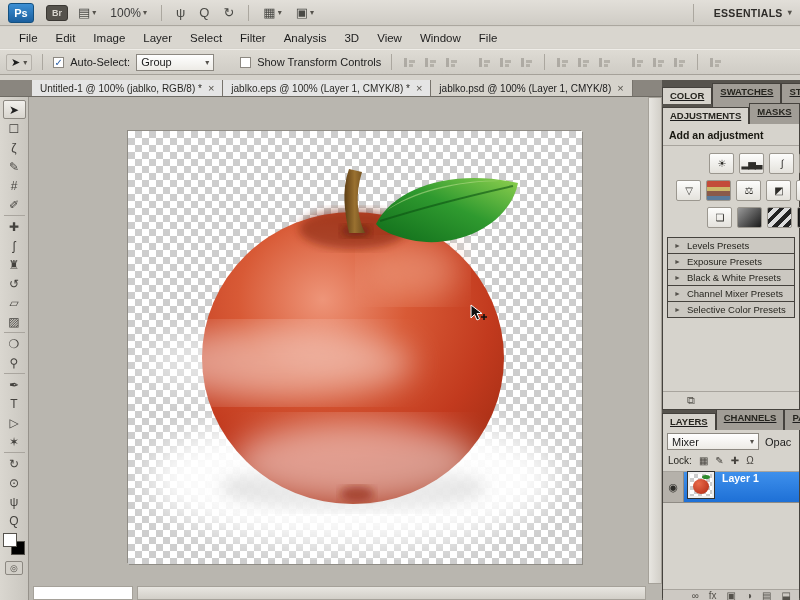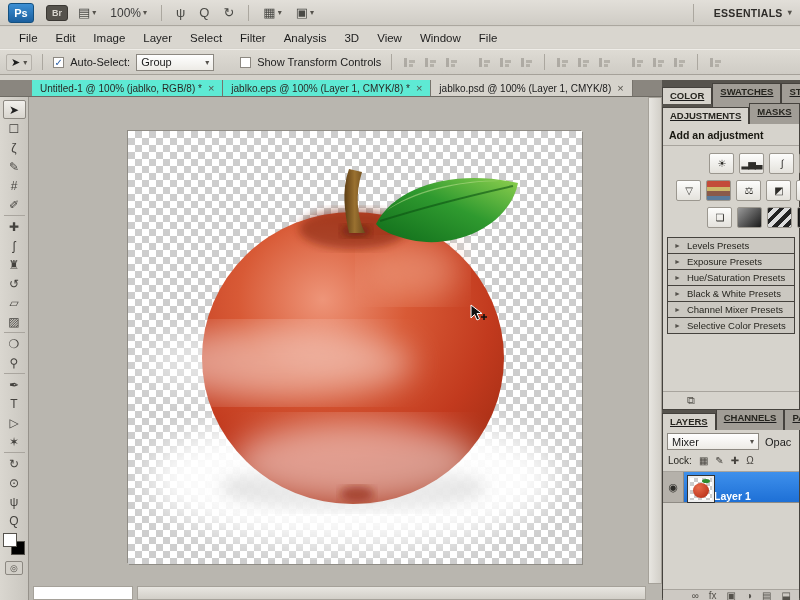--- a/index.html
+++ b/index.html
@@ -50,21 +50,21 @@
       linear-gradient(#8F8B84,#8F8B84) 2px 2px/3px 9px no-repeat,
       linear-gradient(#9B978F,#9B978F) 7px 4px/6px 3px no-repeat,
       linear-gradient(#9B978F,#9B978F) 7px 8px/4px 3px no-repeat; }
 
   
   .main { position:absolute; top:80px; left:0; right:0; bottom:0; display:flex; }
   .left-col { width:662px; position:relative; }
   .doc-tabs { height:17px; background:#8A867F; display:flex; padding-left:32px;
     border-bottom:1px solid #6E6B64; }
   .doc-tab { display:flex; align-items:center; gap:6px; padding:0 8px; font-size:10px;
-    color:#2A2925; background:#5eead4; border-right:1px solid #77736C; white-space:nowrap; }
+    color:#2A2925; background:#e5e5e5; border-right:1px solid #77736C; white-space:nowrap; }
   .doc-tab.active { background:#D6D3CC; color:#1a1a1a; }
   .tab-close { font-size:11px; color:#55524C; }
 
   
   .workarea { position:absolute; top:17px; left:0; right:0; bottom:0; display:flex; }
   .toolbox { width:29px; background:linear-gradient(90deg,#DAD7D0,#C9C6BF);
     border-right:1px solid #96928B; display:flex; flex-direction:column;
     align-items:center; padding-top:3px; }
   .tool { width:23px; height:19px; display:flex; align-items:center; justify-content:center;
     font-size:12px; color:#44423E; }
@@ -132,21 +132,21 @@
   .blend-row { display:flex; align-items:center; gap:6px; padding:3px 0 0 4px; }
   .blend-select { width:92px; }
   .lock-row { display:flex; align-items:flex-end; gap:7px; padding:5px 0 2px 5px;
     font-size:10px; color:#26251F; }
   .lock-ico { font-size:10px; color:#45423D; }
   .layer-row { display:flex; height:32px; margin-top:3px; border-top:1px solid #A8A49D;
     border-bottom:1px solid #8F8B84; }
   .eye-col { width:21px; background:#B5B1AA; border-right:1px solid #8F8B84;
     display:flex; align-items:center; justify-content:center; font-size:11px; color:#2E2D29; }
   .layer-sel { flex:1; background:linear-gradient(#3E90EC,#1E70D6); display:flex;
-    align-items:flex-end; padding-left:4px; }
+    align-items:flex-start; gap:8px; padding-left:4px; }
   .thumb { width:26px; height:26px; border:2px solid #EFEFEF; outline:1px solid #333;
     background:
       linear-gradient(45deg,#CCC 25%,transparent 25%,transparent 75%,#CCC 75%),
       linear-gradient(45deg,#CCC 25%,transparent 25%,transparent 75%,#CCC 75%);
     background-color:#fff; background-size:8px 8px; background-position:0 0,4px 4px;
     position:relative; }
   .thumb::after { content:""; position:absolute; left:3px; top:5px; width:16px; height:15px;
     border-radius:50%; background:radial-gradient(circle at 35% 30%,#E86A4A,#B02812); }
   .thumb::before { content:""; position:absolute; left:12px; top:1px; width:8px; height:4px;
     border-radius:50%; background:#2E8B2E; z-index:1; }
@@ -395,24 +395,20 @@
           <div class="preset-row">
             <span class="preset-arrow">►</span>
             <span>Levels Presets</span>
           </div>
           <div class="preset-row">
             <span class="preset-arrow">►</span>
             <span>Exposure Presets</span>
           </div>
           <div class="preset-row">
             <span class="preset-arrow">►</span>
-            <span>Hue/Saturation Presets</span>
-          </div>
-          <div class="preset-row">
-            <span class="preset-arrow">►</span>
             <span>Black &amp; White Presets</span>
           </div>
           <div class="preset-row">
             <span class="preset-arrow">►</span>
             <span>Channel Mixer Presets</span>
           </div>
           <div class="preset-row">
             <span class="preset-arrow">►</span>
             <span>Selective Color Presets</span>
           </div>

